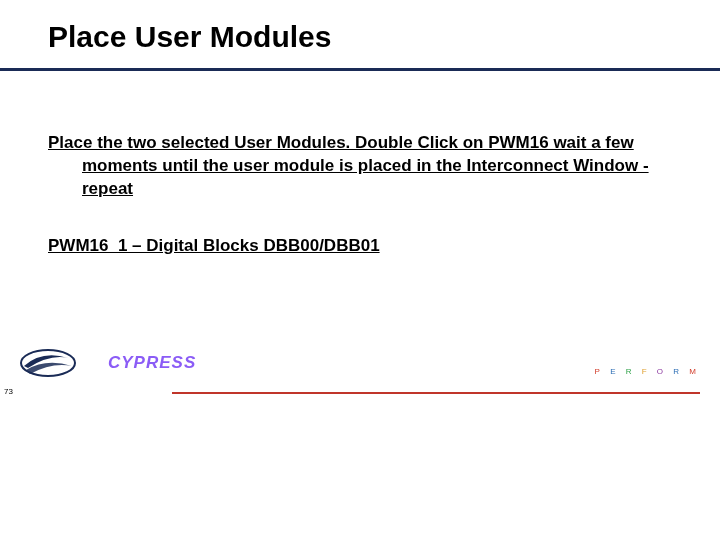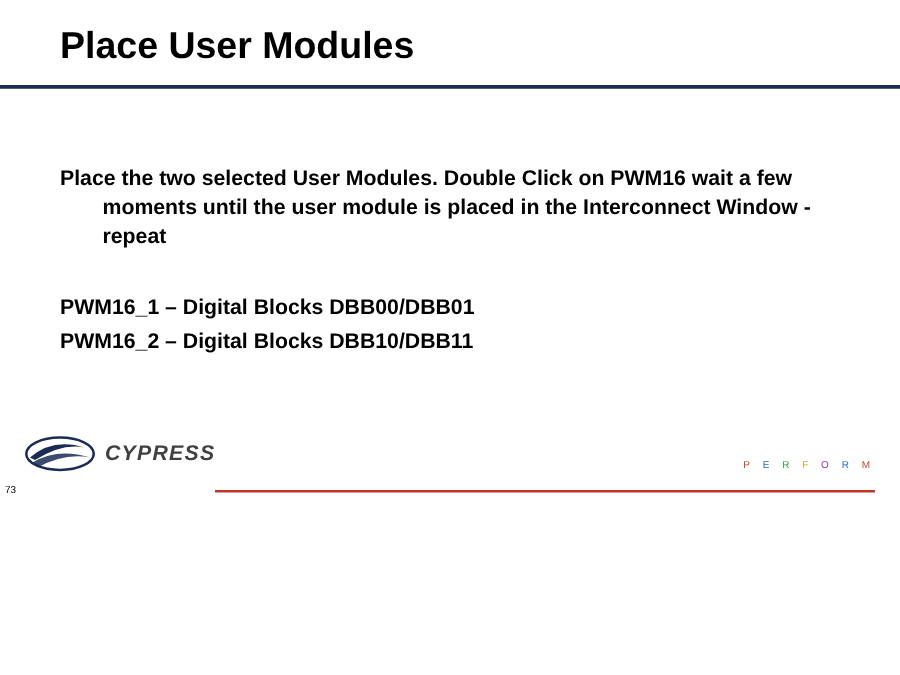--- a/index.html
+++ b/index.html
@@ -2,28 +2,28 @@
 <html><head>
 <meta charset="utf-8">
 <style>
   * { margin: 0; padding: 0; box-sizing: border-box; }
   html, body { width: 720px; height: 540px; font-family: Arial, Helvetica, sans-serif; background: #fff; color: #000; }
   .slide { position: relative; width: 720px; height: 400px; background: #fff; }
   .title { position: absolute; left: 48px; top: 20px; font-size: 30px; font-weight: 700; }
   .rule-dark { position: absolute; left: 0; right: 0; top: 68px; height: 3px; background: #1a2b56; }
   .body { position: absolute; left: 48px; top: 132px; width: 620px; }
   .para { font-size: 17px; font-weight: 700; line-height: 1.35; margin-bottom: 34px; }
-  .hang { display: block; padding-left: 34px; text-indent: -34px; }
-  .tight { margin-bottom: 4px; }
+  .hang { display: block; padding-left: 34px; text-indent: -34px; text-decoration: underline; }
+  .tight { margin-bottom: 16px; }
 
   .footer { position: absolute; left: 0; right: 0; bottom: 22px; }
   .footer-rule { position: absolute; left: 172px; right: 20px; top: 14px; height: 2px; background: #c0352a; }
   .logo { position: absolute; left: 20px; bottom: 0; display: flex; align-items: center; gap: 8px; }
   .logo-mark { width: 56px; height: 30px; }
-  .logo-text { font-size: 17px; font-weight: 700; font-style: italic; letter-spacing: 1px; color: #404040; }
+  .logo-text { font-size: 17px; font-weight: 700; font-style: italic; letter-spacing: 1px; color: #8b5cf6; margin-left: 24px; }
   .perform { position: absolute; right: 20px; bottom: 2px; font-size: 8px; letter-spacing: 4px; font-weight: 400; margin-left: 48px; }
   .perform span { display: inline-block; }
   .p-p { color: #d23c2a; }
   .p-e { color: #2c6eb5; }
   .p-r { color: #2fa24a; }
   .p-f { color: #e0a030; }
   .p-o { color: #8c3aa0; }
   .p-r2 { color: #2c6eb5; }
   .p-m { color: #d23c2a; }
   .slidenum { position: absolute; left: 4px; bottom: 4px; font-size: 8px; color: #000; }
@@ -35,23 +35,20 @@
   <div class="title">Place User Modules</div>
   <div class="rule-dark"></div>
 
   <div class="body">
     <div class="para">
       <span class="hang">Place the two selected User Modules. Double Click on PWM16 wait a few moments until the user module is placed in the Interconnect Window - repeat</span>
     </div>
 
     <div class="para tight">
       <span class="hang">PWM16_1 – Digital Blocks DBB00/DBB01</span>
-    </div>
-    <div class="para">
-      <span class="hang">PWM16_2 – Digital Blocks DBB10/DBB11</span>
     </div>
 
   </div>
 
   <div class="footer">
     <div class="footer-rule"></div>
     <div class="logo">
       <svg class="logo-mark" viewBox="0 0 56 30">
         <ellipse cx="28" cy="15" rx="27" ry="13" fill="none" stroke="#1a2b56" stroke-width="2"></ellipse>
         <path d="M4 18 Q22 2 48 10 Q30 6 8 20 Z" fill="#1a2b56"></path>

